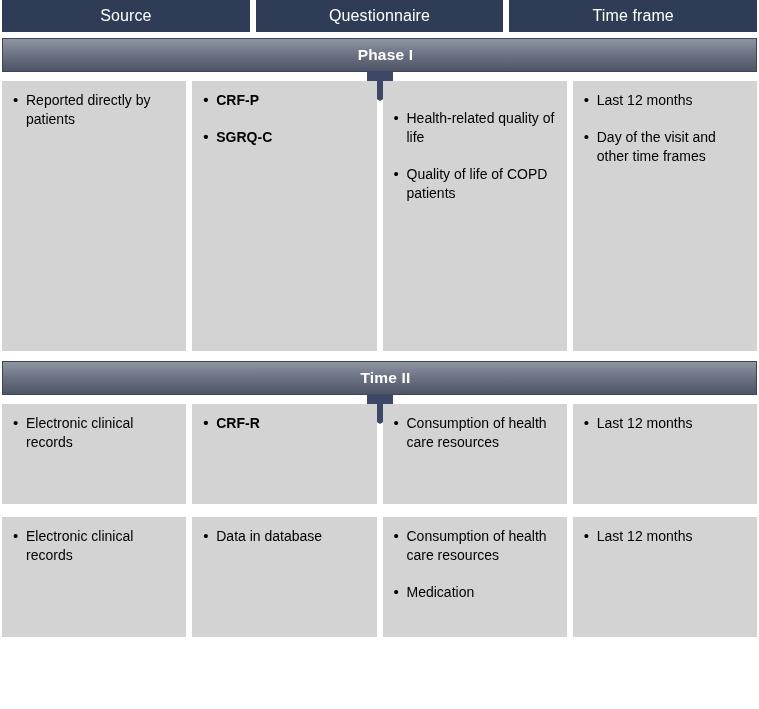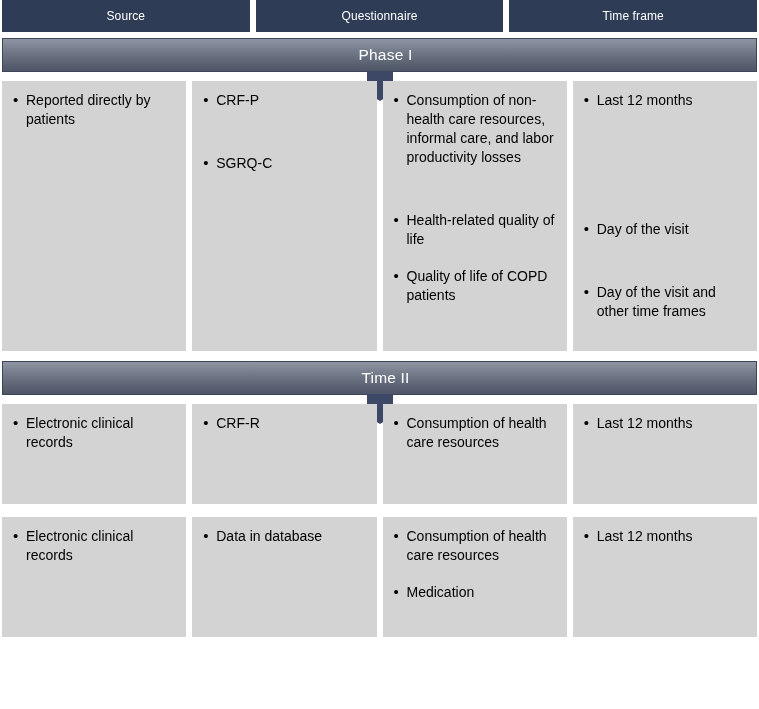--- a/index.html
+++ b/index.html
@@ -25,21 +25,21 @@
     display: flex;
     gap: 6px;
     padding: 0 2px;
     box-sizing: border-box;
     height: 32px;
   }
   .header-cell {
     flex: 1 1 0;
     background: #2e3c56;
     color: #ffffff;
-    font-size: 12px;
+    font-size: 16px;
     display: flex;
     align-items: center;
     justify-content: center;
     letter-spacing: .1px;
     text-align: center;
   }
 
   
   .phase-banner {
     position: relative;
@@ -47,21 +47,21 @@
     height: 34px;
     background: linear-gradient(to bottom, #8e95a3 0%, #6e7584 45%, #4d5566 100%);
     border: 1px solid #3d4558;
     box-sizing: border-box;
     display: flex;
     align-items: center;
     justify-content: center;
   }
   .phase-banner .phase-label {
     color: #ffffff;
-    font-weight: normal;
+    font-weight: bold;
     font-size: 15.5px;
     letter-spacing: .2px;
     padding-left: 12px;
   }
   
   .arrow {
     position: absolute;
     left: 50%;
     top: 100%;
     transform: translateX(-50%);
@@ -100,23 +100,23 @@
     margin-bottom: 2px;
   }
   ul.items li::before {
     content: "\2022";
     position: absolute;
     left: 1px;
     top: -1px;
     font-size: 15px;
     line-height: 20px;
   }
-  ul.items li.bold { font-weight: normal; }
+  ul.items li.bold { font-weight: bold; }
   ul.items li.gap-big { margin-top: 110px; }
-  ul.items li.gap-med { margin-top: 44px; }
+  ul.items li.gap-med { margin-top: 18px; }
   ul.items li.gap-sm  { margin-top: 18px; }
 
   .row-p1 .cell { height: 270px; }
   .row-p2 .cell { height: 100px; }
   .row-p3 .cell { height: 120px; }
 </style>
 </head>
 <body>
 
 <div class="diagram">
@@ -147,29 +147,27 @@
       </ul>
     </div>
     <div class="cell">
       <ul class="items">
         <li class="bold">CRF-P</li>
         <li class="bold gap-med">SGRQ-C</li>
       </ul>
     </div>
     <div class="cell">
       <ul class="items">
-        <li>Consumption of non-health care resources, informal care, and labor productivity losses</li>
         <li class="gap-med">Health-related quality of life</li>
         <li class="gap-sm">Quality of life of COPD patients</li>
       </ul>
     </div>
     <div class="cell">
       <ul class="items">
         <li>Last 12 months</li>
-        <li class="gap-big">Day of the visit</li>
         <li class="gap-med">Day of the visit and other time frames</li>
       </ul>
     </div>
   </div>
 
   <div class="phase-banner">
     <span class="phase-label">Time II</span>
     <svg class="arrow" viewBox="0 0 52 30">
       <polygon points="13,0 39,0 39,14 52,14 26,30 0,14 13,14" fill="#3d4766"></polygon>
     </svg>

